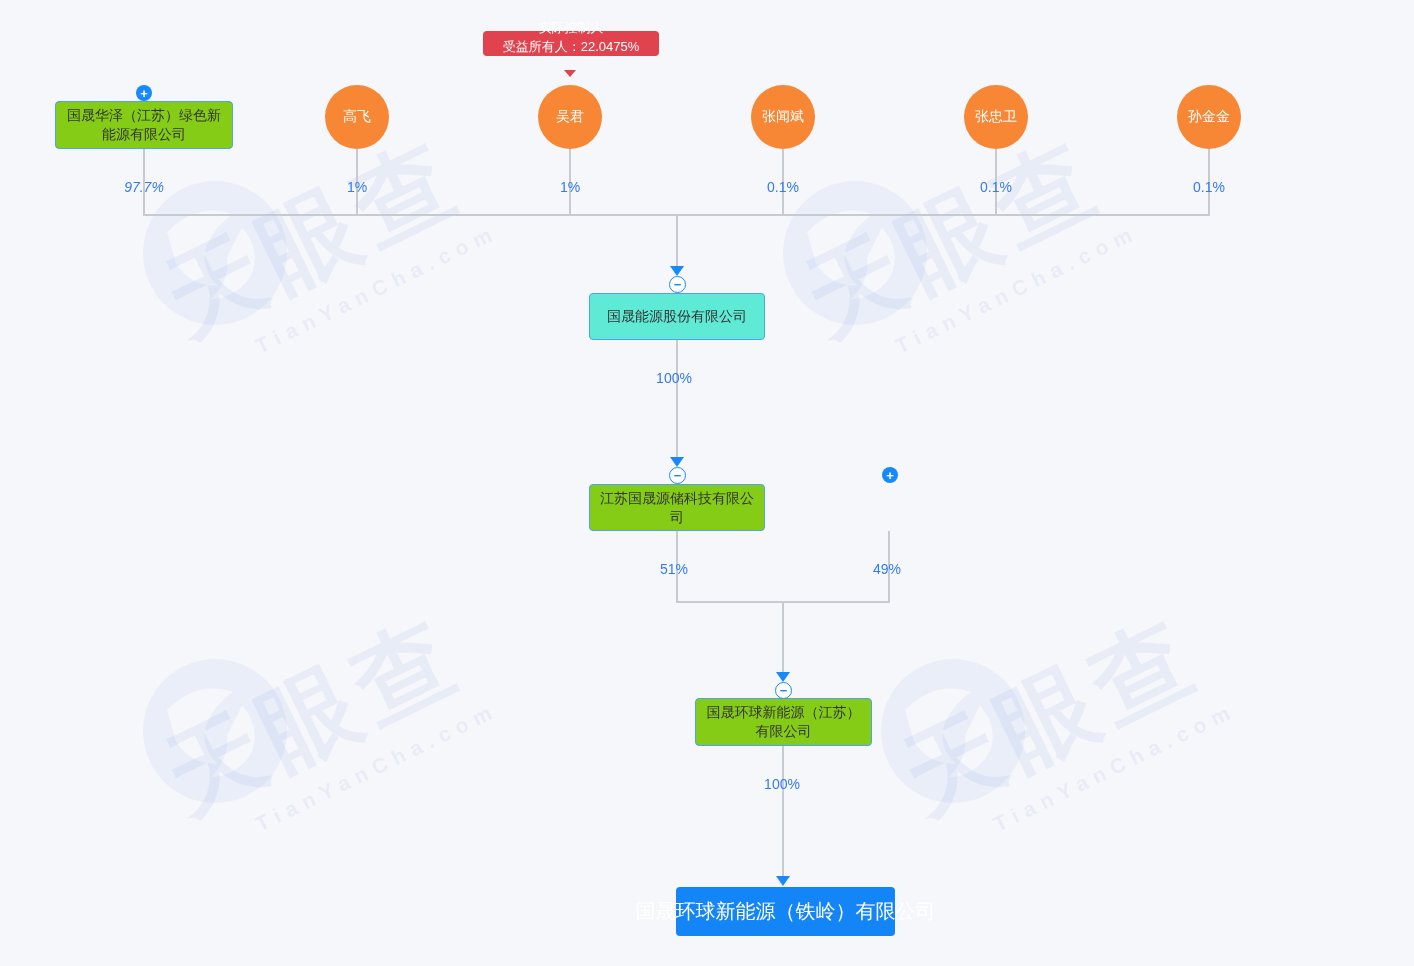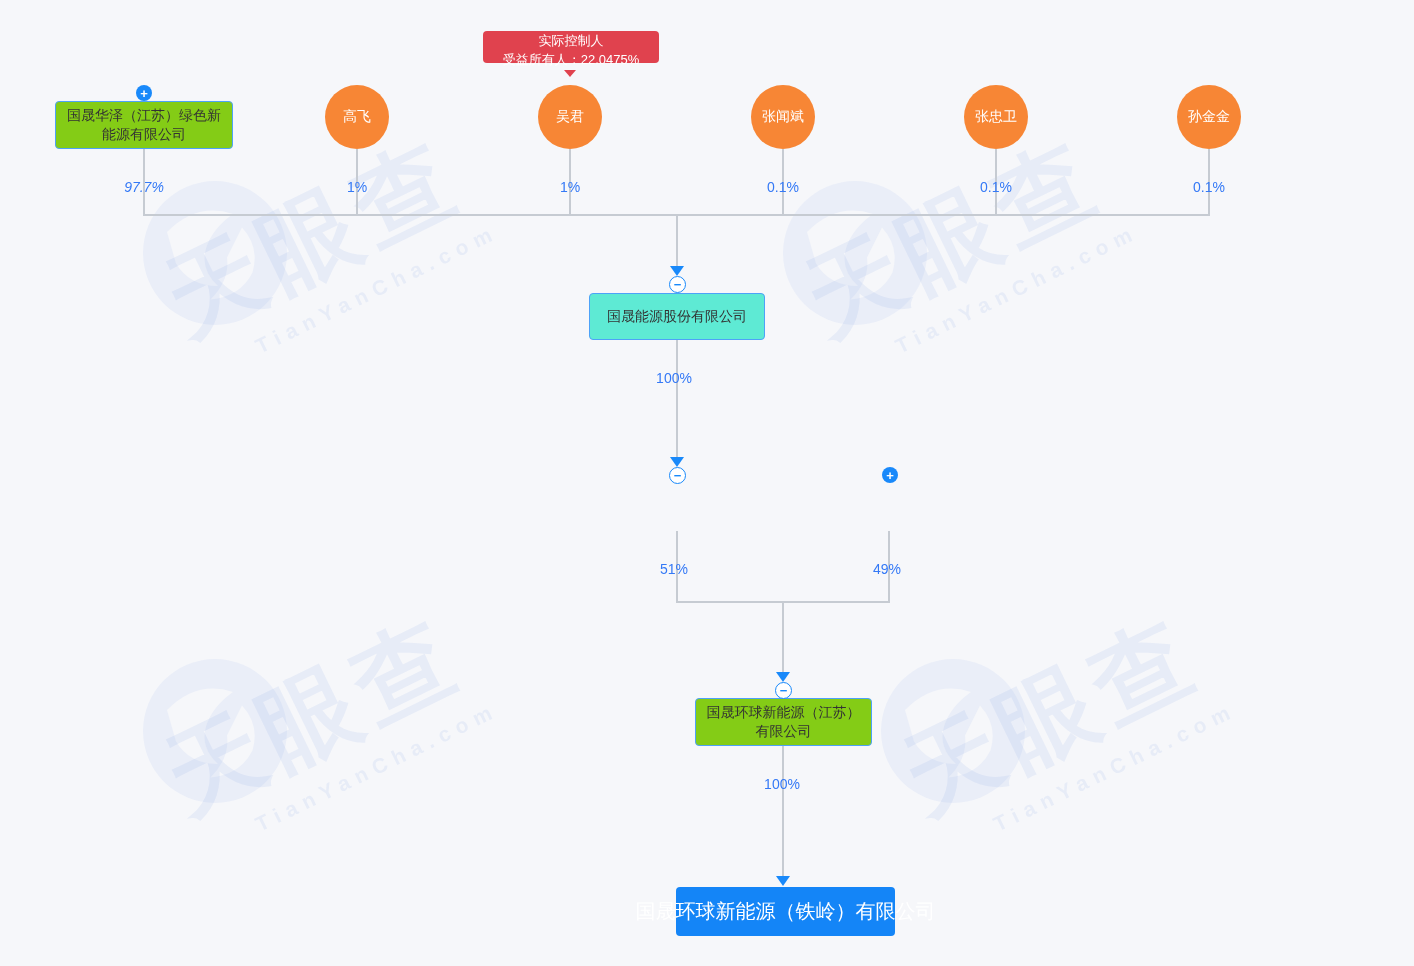--- a/index.html
+++ b/index.html
@@ -43,23 +43,23 @@
   .box-solid { background:#1485f7; border:none; color:#fff; font-size:20px; white-space:nowrap; }
   .circle { position:absolute; z-index:2; width:64px; height:64px; border-radius:50%;
     background:#f78635; color:#fff; font-size:14px; display:flex; align-items:center;
     justify-content:center; cursor:pointer; }
 
   
   .pct { position:absolute; z-index:2; width:120px; text-align:center;
     font-size:14px; color:#3479f6; }
 
   
-  .banner { position:absolute; left:483px; top:31px; width:176px; height:32px; z-index:4;
+  .banner { position:absolute; left:483px; top:31px; width:176px; height:25px; z-index:4;
     background:#e0424e; border-radius:4px; color:#fff; font-size:13px; line-height:19px;
-    display:flex; flex-direction:column; align-items:center; justify-content:space-between; }
+    display:flex; flex-direction:column; align-items:center; justify-content:flex-end; }
   .banner-notch { position:absolute; left:564px; top:70px; width:0; height:0; z-index:4;
     border-left:6px solid transparent; border-right:6px solid transparent;
     border-top:7px solid #e0424e; }
 </style>
 </head>
 <body>
 
 <div class="canvas">
 
   <div class="wm" style="left:140px;top:50px;">
@@ -152,20 +152,21 @@
   <div class="pct" style="left:510px;top:179px;">1%</div>
   <div class="pct" style="left:723px;top:179px;">0.1%</div>
   <div class="pct" style="left:936px;top:179px;">0.1%</div>
   <div class="pct" style="left:1149px;top:179px;">0.1%</div>
 
   <div class="icon-circle minus" style="left:669px;top:276px;">−</div>
   <div class="box box-tint" style="left:589px;top:293px;width:176px;height:47px;">国晟能源股份有限公司</div>
   <div class="pct" style="left:614px;top:370px;">100%</div>
 
   <div class="icon-circle minus" style="left:669px;top:467px;">−</div>
+  <div class="box box-outline" style="left:589px;top:484px;width:176px;height:47px;">江苏国晟源储科技有限公司</div>
 
   <div class="icon-circle plus" style="left:882px;top:467px;">+</div>
 
   <div class="pct" style="left:614px;top:561px;">51%</div>
   <div class="pct" style="left:827px;top:561px;">49%</div>
 
   <div class="icon-circle minus" style="left:775px;top:682px;">−</div>
   <div class="box box-outline" style="left:695px;top:698px;width:177px;height:48px;">国晟环球新能源（江苏）有限公司</div>
   <div class="pct" style="left:722px;top:776px;">100%</div>
 

